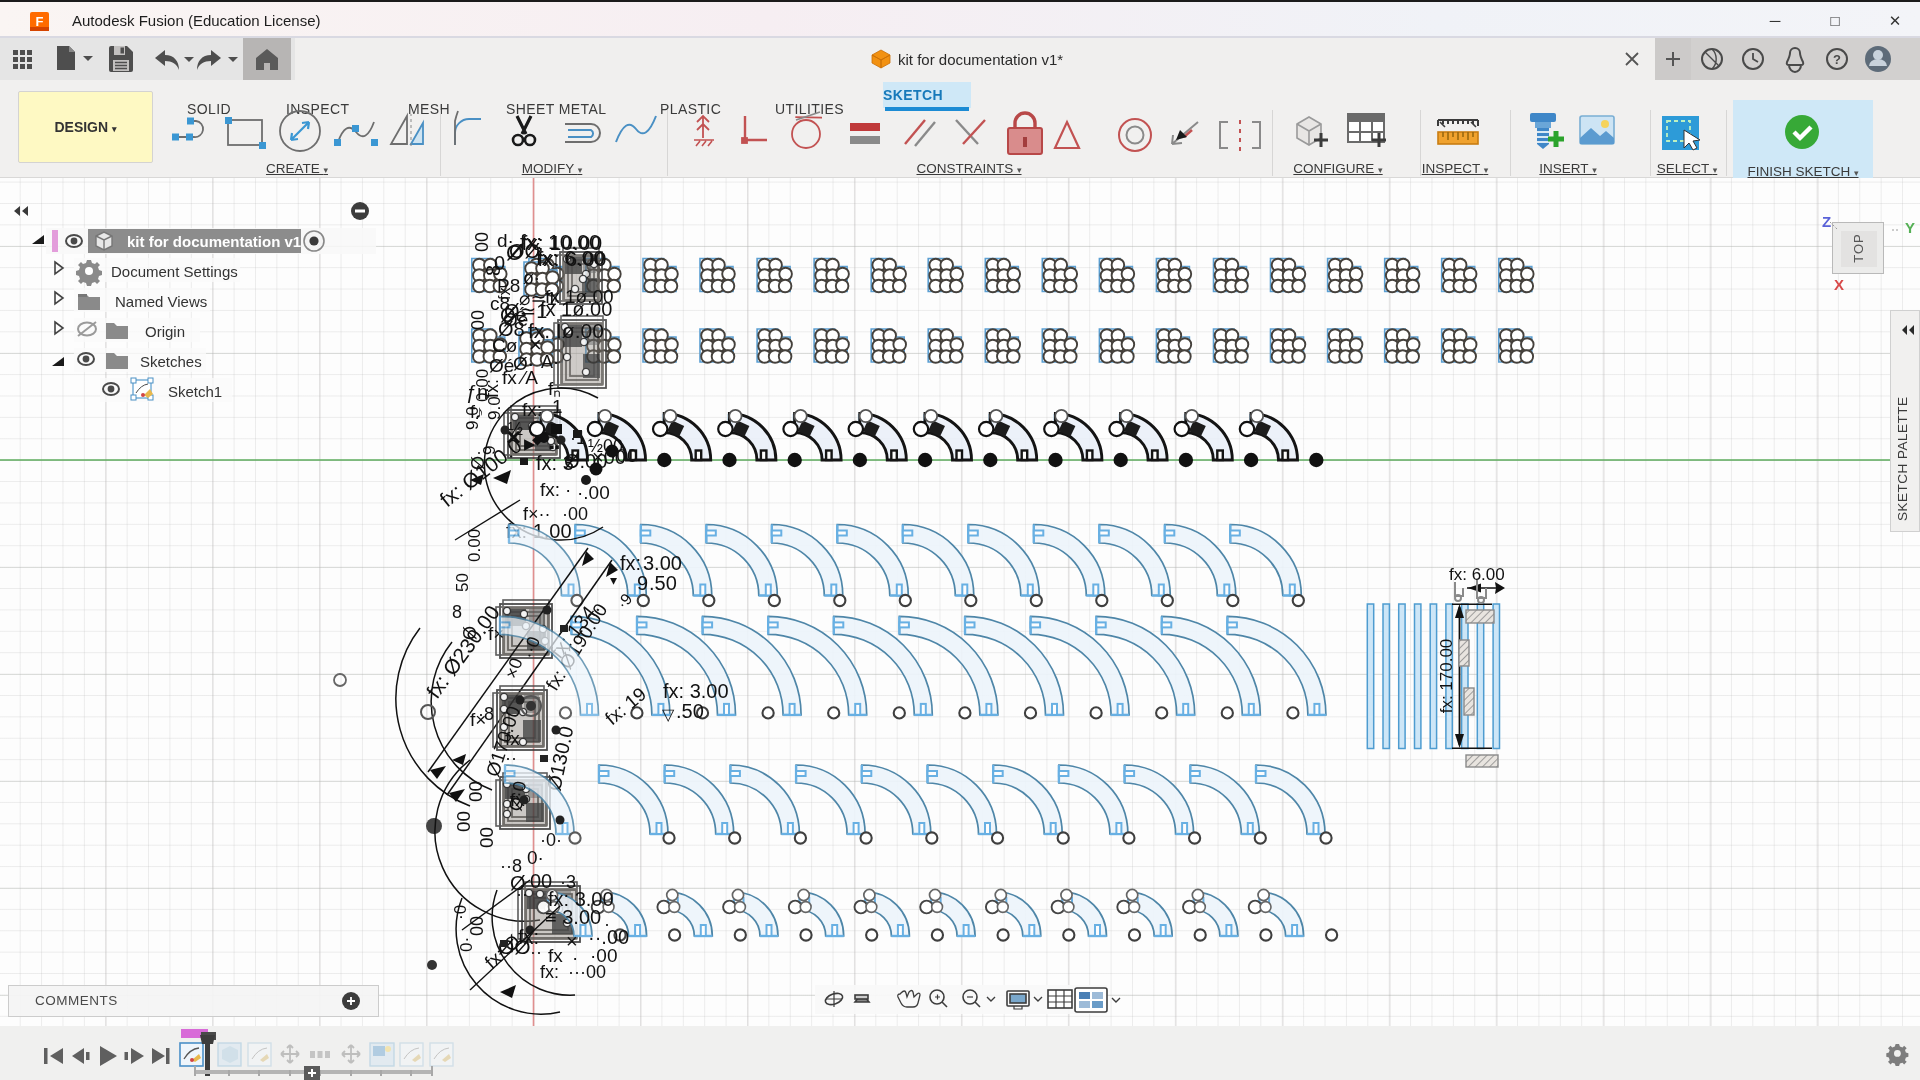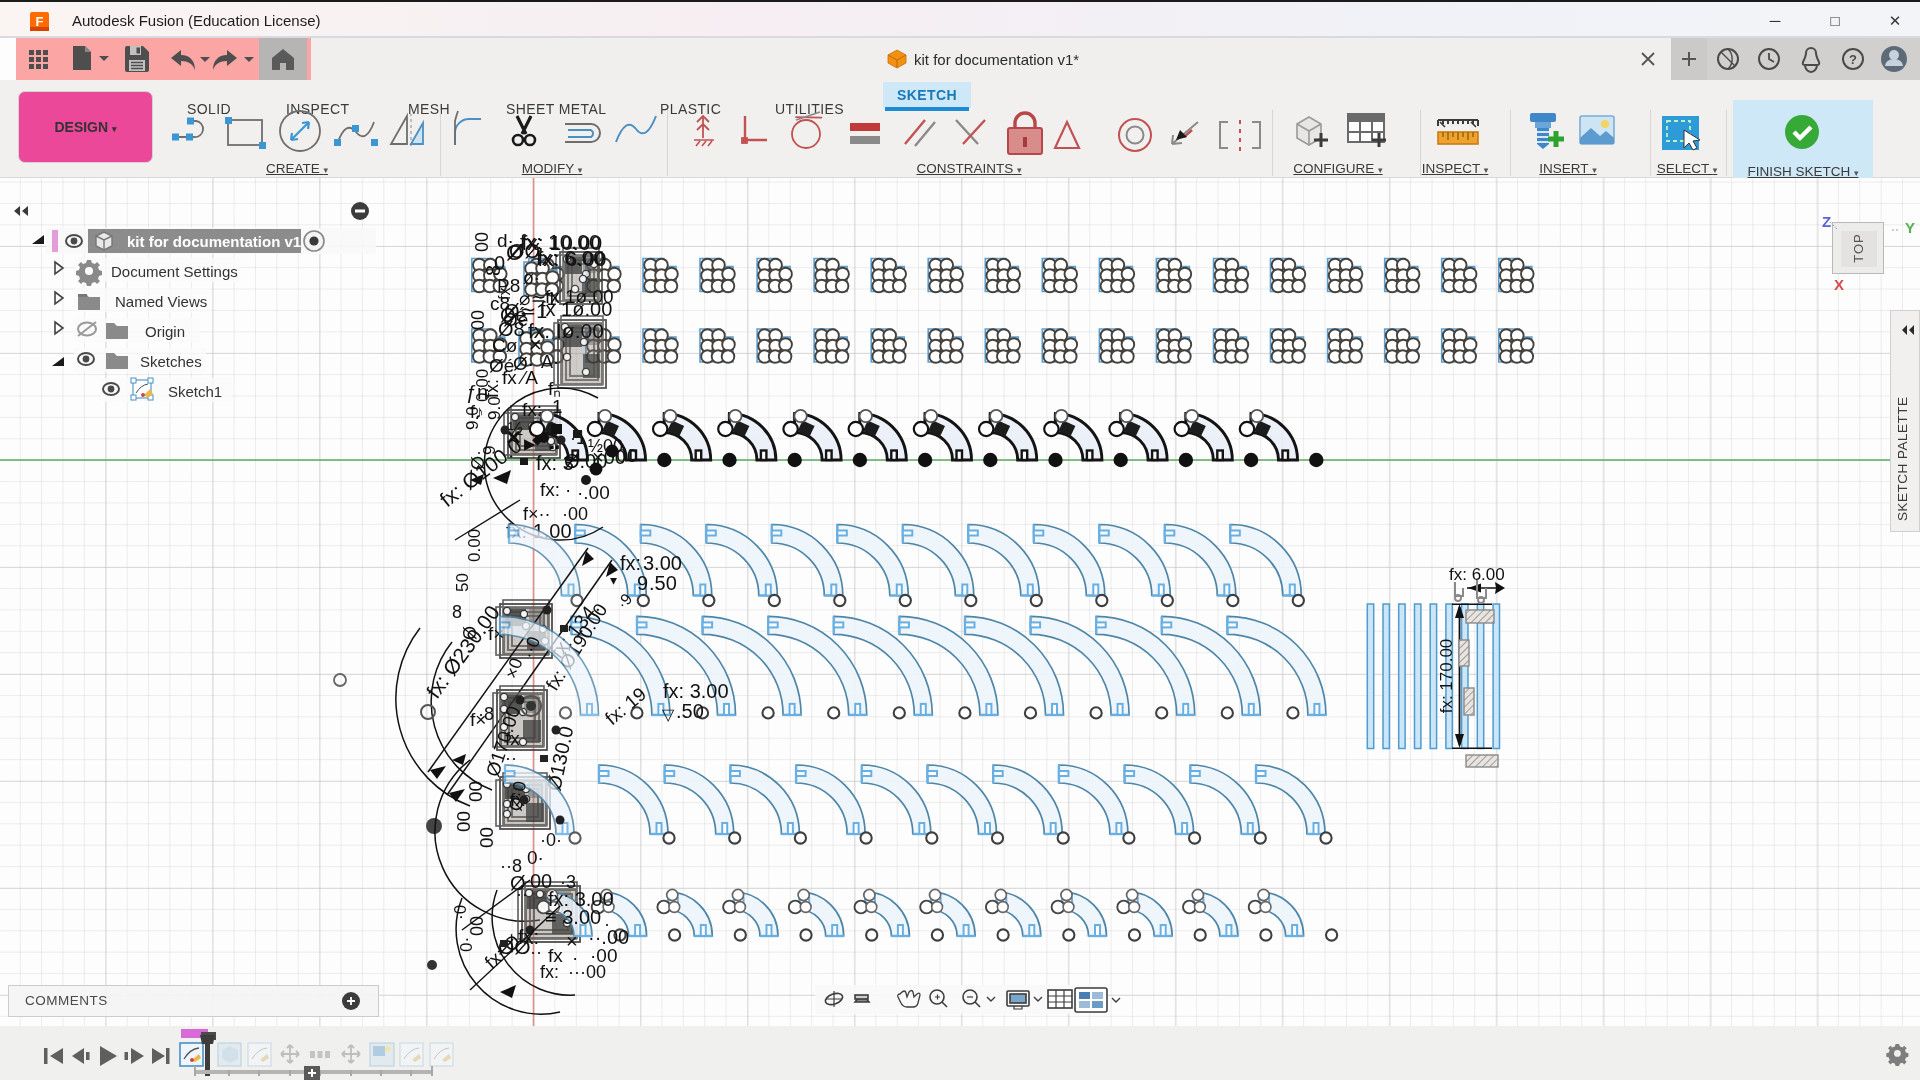--- a/index.html
+++ b/index.html
@@ -6,31 +6,31 @@
 .abs { position:absolute; }
 
 
 #title { left:0; top:0; width:1920px; height:38px; background:linear-gradient(90deg,#faf5f3 0%,#f6eef2 40%,#f0f2f7 75%,#f3f4f8 100%); border-top:2px solid #1b1b1b; border-bottom:2px solid #d9d9e2; }
 #title .logo { position:absolute; left:30px; top:10px; width:19px; height:19px; background:#ff6b00; border-radius:2px; color:#fff; font-weight:bold; font-size:13px; text-align:center; line-height:19px; }
 #title .logo::after { content:""; position:absolute; left:0; bottom:0; width:100%; height:4px; background:#d54400; }
 #title .t { position:absolute; left:72px; top:10px; font-size:15px; color:#1d1d1d; }
 .winbtn { position:absolute; top:0; width:46px; height:38px; color:#333; font-size:15px; text-align:center; line-height:38px; }
 
 
-#appbar { left:16px; top:38px; width:1543px; height:42px; background:#fca5a5; }
+#appbar { left:0; top:38px; width:1543px; height:42px; background:#e5e5e5; }
 #doctab { position:absolute; left:295px; top:0; width:1360px; height:42px; background:#f0efee; }
 #plusbox { position:absolute; left:1655px; top:0; width:36px; height:42px; background:#cccac9; }
 #rightico { position:absolute; left:1691px; top:0; width:229px; height:42px; background:#d2d0cf; }
 
 
 #ribbon { left:0; top:80px; width:1920px; height:98px; background:#f1f0ef; border-bottom:1px solid #d9d8d7; }
-#design { position:absolute; left:18px; top:11px; width:135px; height:72px; background:#ec4899; border:1px solid #d4d3d2; border-radius:7px; font-size:14px; font-weight:700; color:#333; text-align:center; line-height:70px; }
+#design { position:absolute; left:18px; top:11px; width:135px; height:72px; background:#fef9c3; border:1px solid #d4d3d2; border-radius:2px; font-size:14px; font-weight:700; color:#333; text-align:center; line-height:70px; }
 .tab { position:absolute; top:21px; font-size:14px; color:#3a3a3a; letter-spacing:0.4px; }
 #sktab { position:absolute; left:883px; top:2px; width:88px; height:26px; background:#cfe8f7; }
-#sktab span { display:block; text-align:center; font-size:14px; font-weight:700; color:#1779ba; margin-top:5px; letter-spacing:0.4px; }
+#sktab span { display:block; text-align:left; font-size:14px; font-weight:700; color:#1779ba; margin-top:5px; letter-spacing:0.4px; }
 #skline { position:absolute; left:885px; top:27px; width:84px; height:4px; background:#1c8bd4; }
 .glabel { position:absolute; top:81px; font-size:13.5px; color:#3a3a3a; transform:translateX(-50%); white-space:nowrap;text-decoration:underline; }
 .glabel i { font-style:normal; font-size:9px; color:#555; }
 .vdiv { position:absolute; top:30px; width:1px; height:66px; background:#d7d6d5; }
 #finbox { position:absolute; left:1733px; top:20px; width:140px; height:78px; background:#cfe8f7; }
 
 
 #canvas { left:0; top:178px; width:1920px; height:902px;
  background-color:#fdfdfd;
  background-image:
@@ -42,21 +42,21 @@
  background-position: 19.7px 0px, 0px 3.6px, 105.5px 0px, 0px 68px;
 }
 svg { position:absolute; left:0; top:0; }
 svg text { font-family:"Liberation Sans",sans-serif; }
 
 
 #browser { left:8px; top:193px; width:371px; height:24px; background:rgba(246,246,246,0.92); border:1px solid #c9c9c9; }
 #browser .hd { font-size:13.5px; color:#4a4a4a; letter-spacing:0.5px; margin:4px 0 0 30px; }
 
 
-#comments { left:8px; top:985px; width:371px; height:32px; background:rgba(244,244,244,0.93); border:1px solid #cccccc; font-size:13.5px; color:#4a4a4a; letter-spacing:0.5px; line-height:30px; padding-left:16px; }
+#comments { left:8px; top:985px; width:371px; height:32px; background:rgba(244,244,244,0.93); border:1px solid #cccccc; font-size:13.5px; color:#4a4a4a; letter-spacing:0.5px; line-height:30px; padding-left:26px; }
 #timeline { left:0; top:1026px; width:1920px; height:54px; background:#f0f0ef; }
 #navbar { left:815px; top:985px; width:292px; height:29px; background:rgba(248,248,248,0.92); }
 
 
 #vcube { left:1832px; top:222px; width:52px; height:52px; background:#ececeb; border:1px solid #b9b9b9; }
 #vcube .in { position:absolute; left:8px; top:8px; width:36px; height:36px; background:#e3e2e1; }
 #vcube .lbl { position:absolute; left:50%; top:50%; transform:translate(-50%,-50%) rotate(-90deg); font-size:13px; color:#555; letter-spacing:1px; }
 
 
 #sp { left:1890px; top:310px; width:30px; height:222px; background:#f1f0ef; border:1px solid #d0d0d0; }

